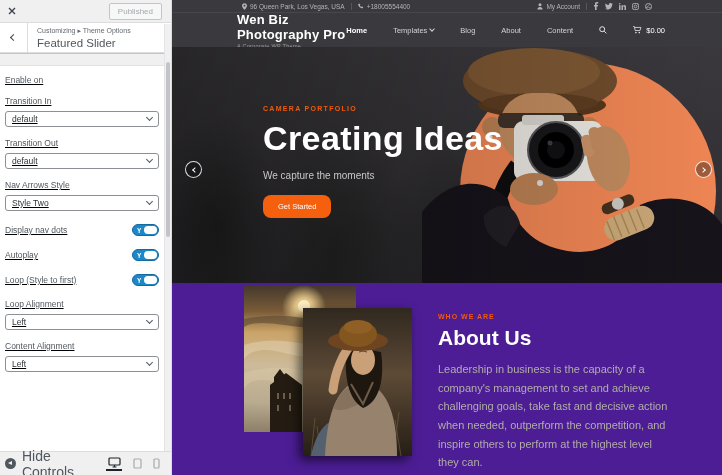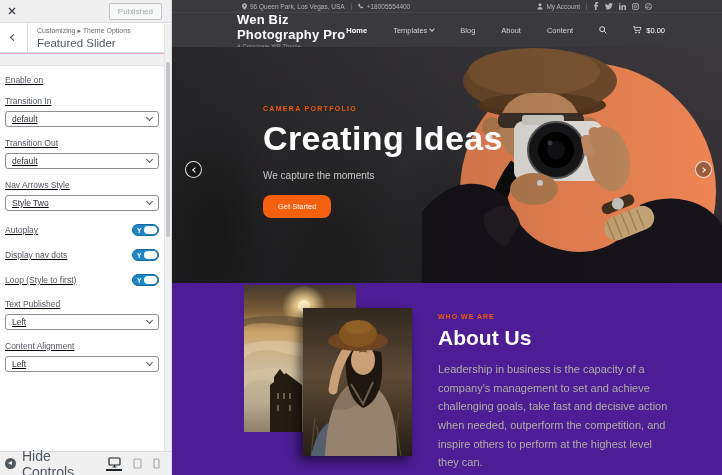--- a/index.html
+++ b/index.html
@@ -152,45 +152,45 @@
 
         <div class="field">
           <div class="field-label">Nav Arrows Style</div>
           <div class="select">
             <span>Style Two</span>
             <span class="chev-down"></span>
           </div>
         </div>
 
         <div class="toggle-row">
-          <div class="field-label">Autoplay</div>
+          <div class="field-label">Display nav dots</div>
           <div class="toggle">
             <span class="y">Y</span>
             <span class="knob"></span>
           </div>
         </div>
 
         <div class="toggle-row">
-          <div class="field-label">Display nav dots</div>
+          <div class="field-label">Autoplay</div>
           <div class="toggle">
             <span class="y">Y</span>
             <span class="knob"></span>
           </div>
         </div>
 
         <div class="toggle-row">
           <div class="field-label">Loop (Style to first)</div>
           <div class="toggle">
             <span class="y">Y</span>
             <span class="knob"></span>
           </div>
         </div>
 
         <div class="field">
-          <div class="field-label">Text Published</div>
+          <div class="field-label">Loop Alignment</div>
           <div class="select">
             <span>Left</span>
             <span class="chev-down"></span>
           </div>
         </div>
 
         <div class="field">
           <div class="field-label">Content Alignment</div>
           <div class="select">
             <span>Left</span>

